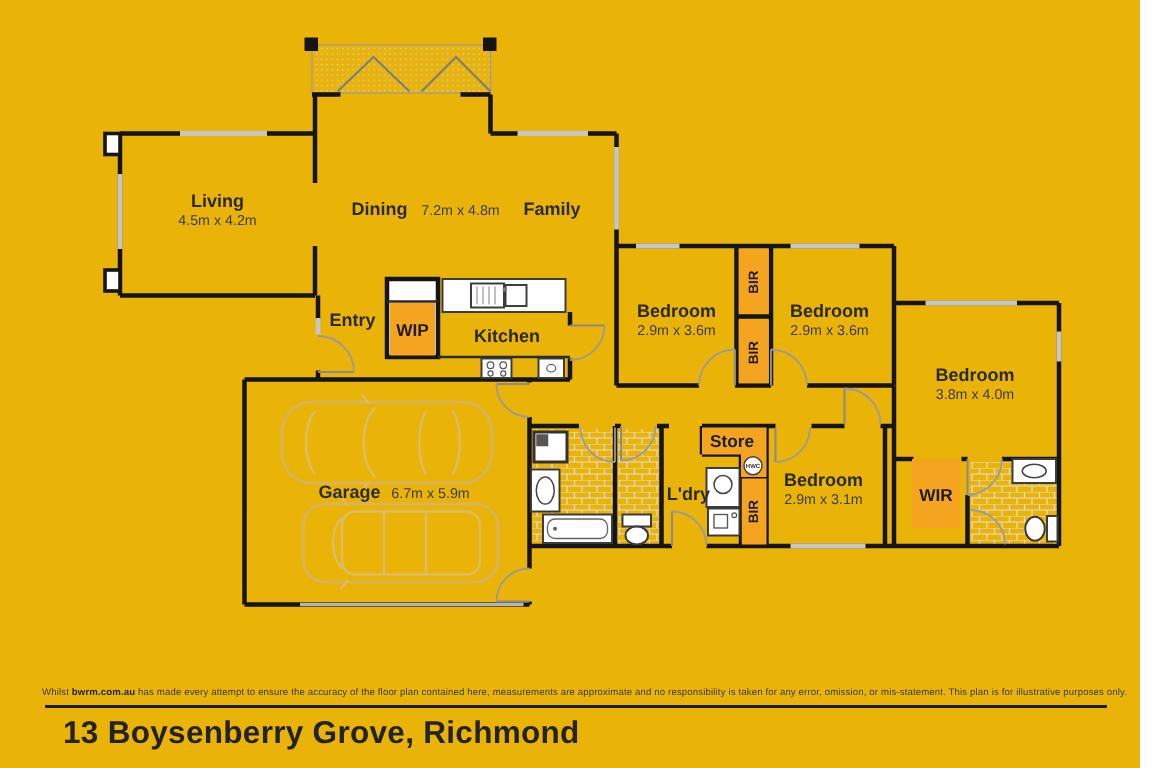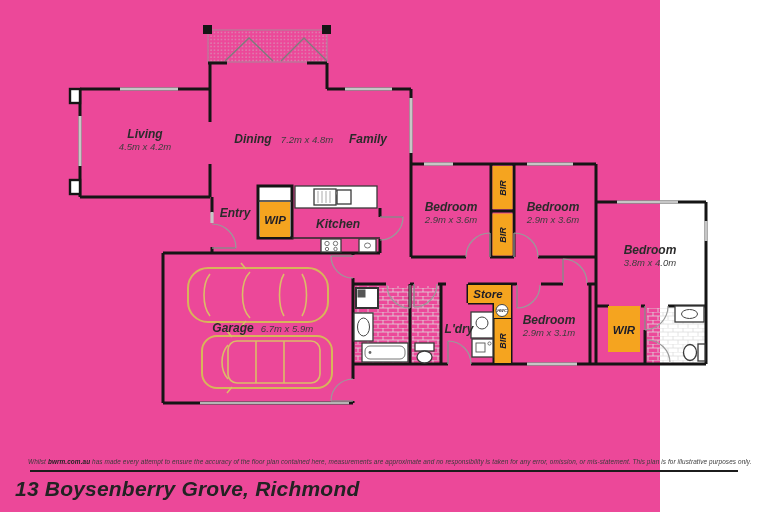--- a/index.html
+++ b/index.html
@@ -1,37 +1,37 @@
 <!DOCTYPE html>
 <html><head>
 <meta charset="utf-8">
 <style>
   html,body{margin:0;padding:0;background:#fff;width:768px;height:512px;overflow:hidden;
     font-family:"Liberation Sans",sans-serif;}
-  #stage{position:relative;width:660px;height:512px;background:#ec4899;font-style:italic;}
+  #stage{position:relative;width:760px;height:512px;background:#eab308;}
   #plan-svg{position:absolute;left:0;top:0;}
   .wall{stroke:#151515;stroke-width:3;fill:none;stroke-linecap:butt;}
   .wall-thin{stroke:#2a2a2a;stroke-width:1.6;fill:none;}
   .win{stroke:#c6c6c6;stroke-width:3.2;fill:none;}
   .door{stroke:#9a9a9a;stroke-width:1.2;fill:none;}
   .leaf{stroke:#8a8a8a;stroke-width:1.4;fill:none;}
   .fix{stroke:#3a3a3a;stroke-width:1.3;fill:#fff;}
   .orange{fill:#F5A41F;}
   .room-name{font-size:12px;font-weight:bold;fill:#2b2b2b;text-anchor:middle;}
   .room-dim{font-size:9.5px;fill:#3d3d3d;text-anchor:middle;}
   .on-orange{font-size:11.5px;font-weight:bold;fill:#1d1d28;text-anchor:middle;}
   .bir-txt{font-size:9px;font-weight:bold;fill:#1d1d28;text-anchor:middle;}
   .hwc-txt{font-size:4px;font-weight:bold;fill:#333;text-anchor:middle;}
   .car{stroke:#D8B55A;stroke-width:2;fill:none;}
   .car-in{stroke:#DCBC68;stroke-width:1.6;fill:none;}
   #disclaimer{position:absolute;left:28px;top:458px;width:714px;font-size:6.4px;color:#3a3a3a;
     white-space:nowrap;letter-spacing:0.1px;}
   #disclaimer b{color:#222;}
   #footer-rule{position:absolute;left:30px;top:470px;width:708px;height:2px;background:#1c1c1c;}
-  #address{position:absolute;left:15px;top:477px;font-size:21px;font-weight:bold;color:#232323;
+  #address{position:absolute;left:42px;top:477px;font-size:21px;font-weight:bold;color:#232323;
     letter-spacing:0.2px;}
   #logo{position:absolute;left:636px;top:477px;width:129px;height:35px;background:#F5A500;
     display:flex;align-items:center;justify-content:center;}
   #logo span{font-size:15.5px;font-weight:bold;color:#1B1B3A;letter-spacing:-0.2px;}
 </style>
 </head>
 <body>
 
 <div id="stage">
 

